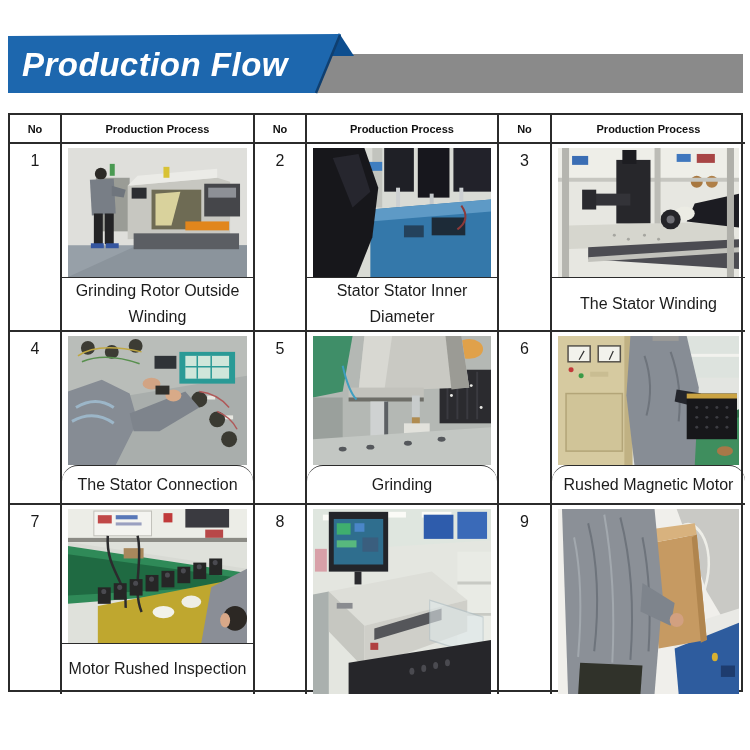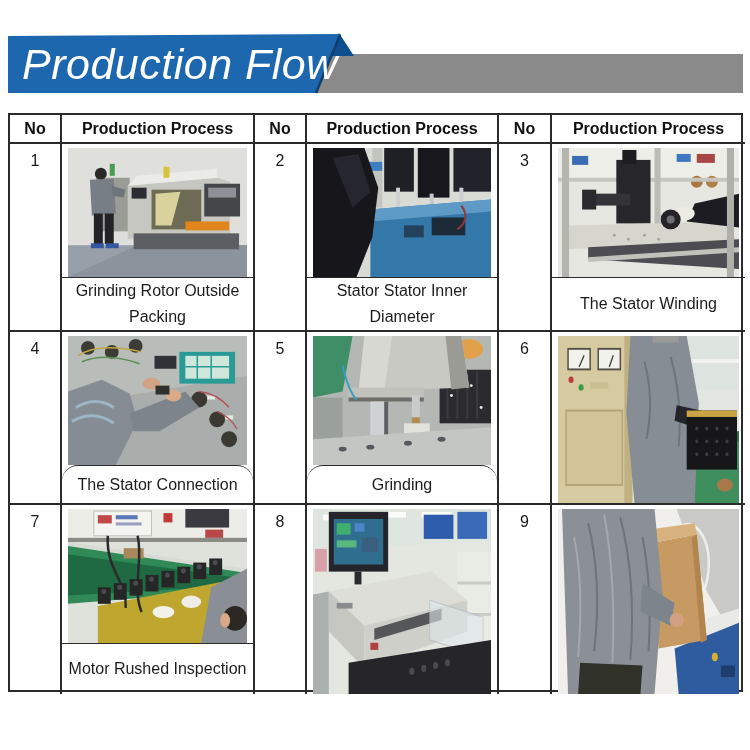--- a/index.html
+++ b/index.html
@@ -1,32 +1,32 @@
 <!DOCTYPE html>
 <html><head>
 <meta charset="utf-8">
 <style>
   html,body{margin:0;padding:0;background:#fff;}
   .page{position:relative;width:750px;height:750px;background:#ffffff;overflow:hidden;
         font-family:"Liberation Sans", sans-serif;color:#111;}
   
   .banner{position:absolute;left:0;top:0;width:750px;height:110px;}
   .banner-title{position:absolute;left:22px;top:36px;height:57px;display:flex;align-items:center;
-        font-size:43px;font-weight:normal;font-style:italic;color:#ffffff;letter-spacing:.5px;}
+        font-size:33px;font-weight:bold;font-style:italic;color:#ffffff;letter-spacing:.5px;}
   
   .flow-table{position:absolute;left:8px;top:113px;width:735px;height:579px;
         display:grid;grid-template-columns:52px 193px 52px 192px 53px 193px;
         grid-template-rows:29px 188px 173px 189px;
         border:2px solid #2b2b2b;box-sizing:border-box;background:#fff;}
   .cell{border-right:2px solid #2b2b2b;border-bottom:2px solid #2b2b2b;box-sizing:border-box;
         min-width:0;min-height:0;overflow:hidden;}
   .cell.last-col{border-right:none;}
   .cell.last-row{border-bottom:none;}
   .head{display:flex;align-items:center;justify-content:center;
-        font-weight:bold;font-size:16px;color:#111;}
+        font-weight:bold;font-size:11px;color:#111;}
   .no-cell{display:flex;justify-content:center;align-items:flex-start;
         padding-top:8px;font-size:16px;color:#1a1a1a;}
   .pp-cell{display:flex;flex-direction:column;}
   .photo{flex:1 1 auto;padding:4px 6px 0 6px;box-sizing:border-box;min-height:0;}
   .photo svg{width:100%;height:100%;display:block;}
   .caption{flex:0 0 auto;border-top:1.5px solid #2b2b2b;display:flex;align-items:center;
         justify-content:center;text-align:center;font-size:16px;line-height:26px;
         color:#1c1c1c;padding:0 5px;box-sizing:border-box;}
   .cap-r1{height:53px;}
   .cap-r2{height:38px;border-radius:16px;}
@@ -77,21 +77,21 @@
           <rect x="42" y="16" width="5" height="12" fill="#4a9a52"></rect>
           <circle cx="33" cy="26" r="6" fill="#2c2a26"></circle>
           <polygon points="22,32 46,31 48,66 24,68" fill="#787e86"></polygon>
           <polygon points="44,38 58,42 56,50 44,48" fill="#6f757d"></polygon>
           <rect x="26" y="66" width="9" height="31" fill="#232325"></rect>
           <rect x="37" y="66" width="9" height="31" fill="#232325"></rect>
           <rect x="23" y="96" width="13" height="5" fill="#3556a0"></rect>
           <rect x="38" y="96" width="13" height="5" fill="#3556a0"></rect>
         </svg>
       </div>
-      <div class="caption cap-r1">Grinding Rotor Outside Packing</div>
+      <div class="caption cap-r1">Grinding Rotor Outside Winding</div>
     </div>
 
     <div class="cell no-cell">2</div>
     <div class="cell pp-cell">
       <div class="photo" aria-label="Blue grinding machine with black spindle heads, operator in dark clothing in foreground">
         <svg viewBox="0 0 180 130" preserveAspectRatio="none">
           <rect width="180" height="130" fill="#d9dbd5"></rect>
           <rect x="60" width="10" height="60" fill="#c2c4be"></rect>
           <rect x="72" width="30" height="44" fill="#1f2026"></rect>
           <rect x="106" width="32" height="50" fill="#17171d"></rect>
@@ -246,20 +246,21 @@
           <circle cx="138" cy="82" r="1.5" fill="#3c3c42"></circle>
             <circle cx="148" cy="82" r="1.5" fill="#3c3c42"></circle>
             <circle cx="158" cy="82" r="1.5" fill="#3c3c42"></circle>
             <circle cx="168" cy="82" r="1.5" fill="#3c3c42"></circle>
           <circle cx="138" cy="92" r="1.5" fill="#3c3c42"></circle>
             <circle cx="148" cy="92" r="1.5" fill="#3c3c42"></circle>
             <circle cx="158" cy="92" r="1.5" fill="#3c3c42"></circle>
             <circle cx="168" cy="92" r="1.5" fill="#3c3c42"></circle>
         </svg>
       </div>
+      <div class="caption cap-r2">Rushed Magnetic Motor</div>
     </div>
 
     <div class="cell no-cell last-row">7</div>
     <div class="cell pp-cell last-row">
       <div class="photo" aria-label="Row of black motors on a green conveyor bench, inspector with white gloves">
         <svg viewBox="0 0 180 130" preserveAspectRatio="none">
           <rect width="180" height="130" fill="#dfe1db"></rect>
           <rect width="180" height="30" fill="#ecede7"></rect>
           <rect x="26" y="2" width="58" height="24" fill="#f4f4f0" stroke="#c0c0ba"></rect>
           <rect x="30" y="6" width="14" height="8" fill="#c04848"></rect>

